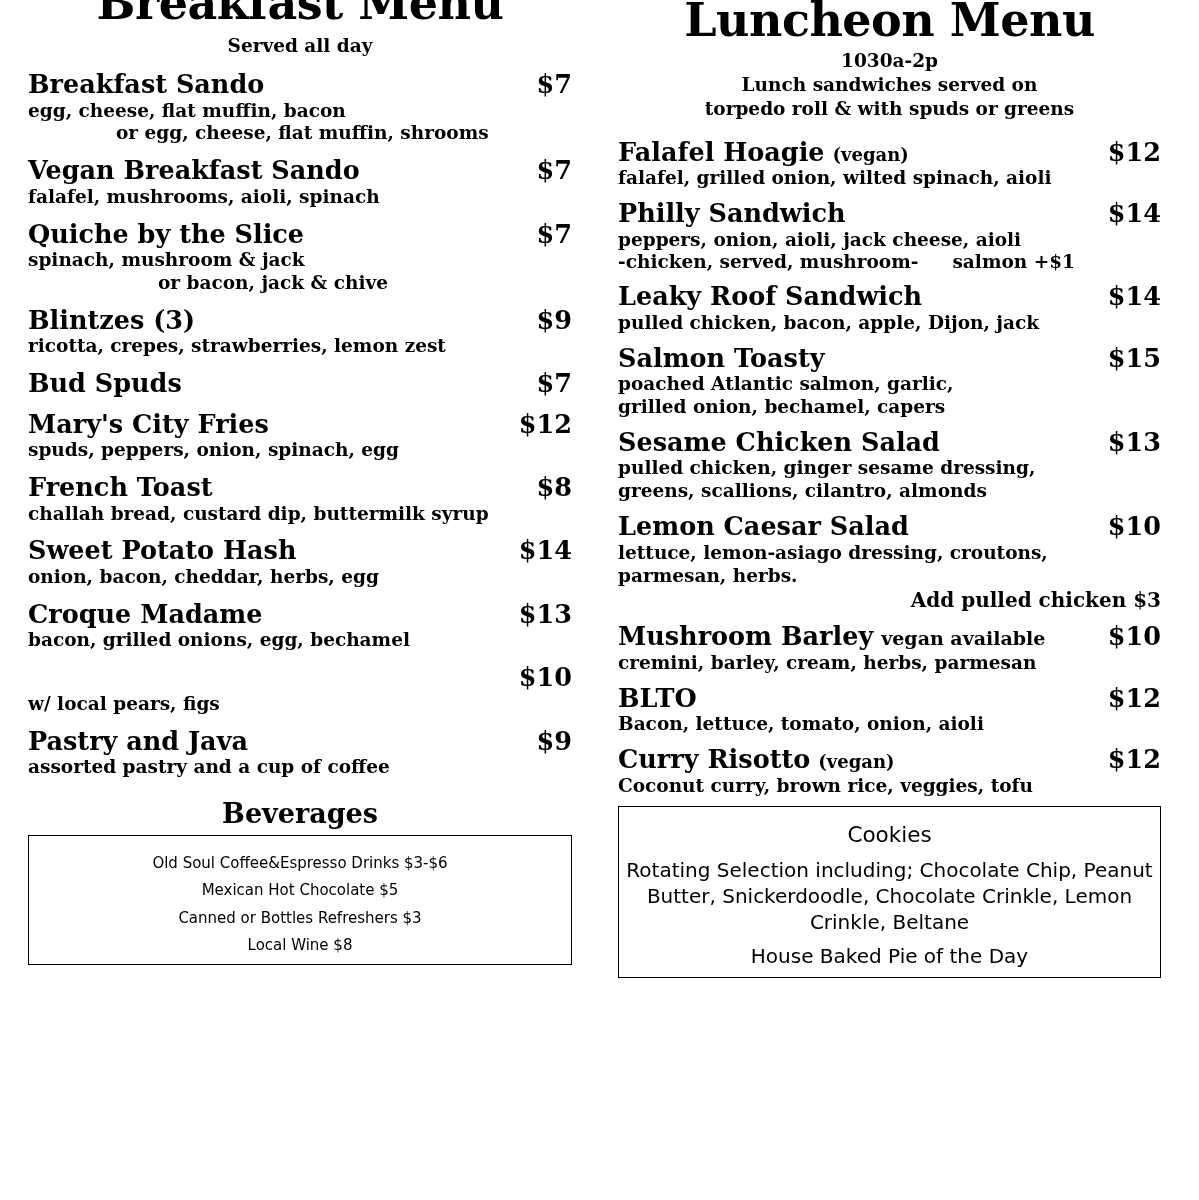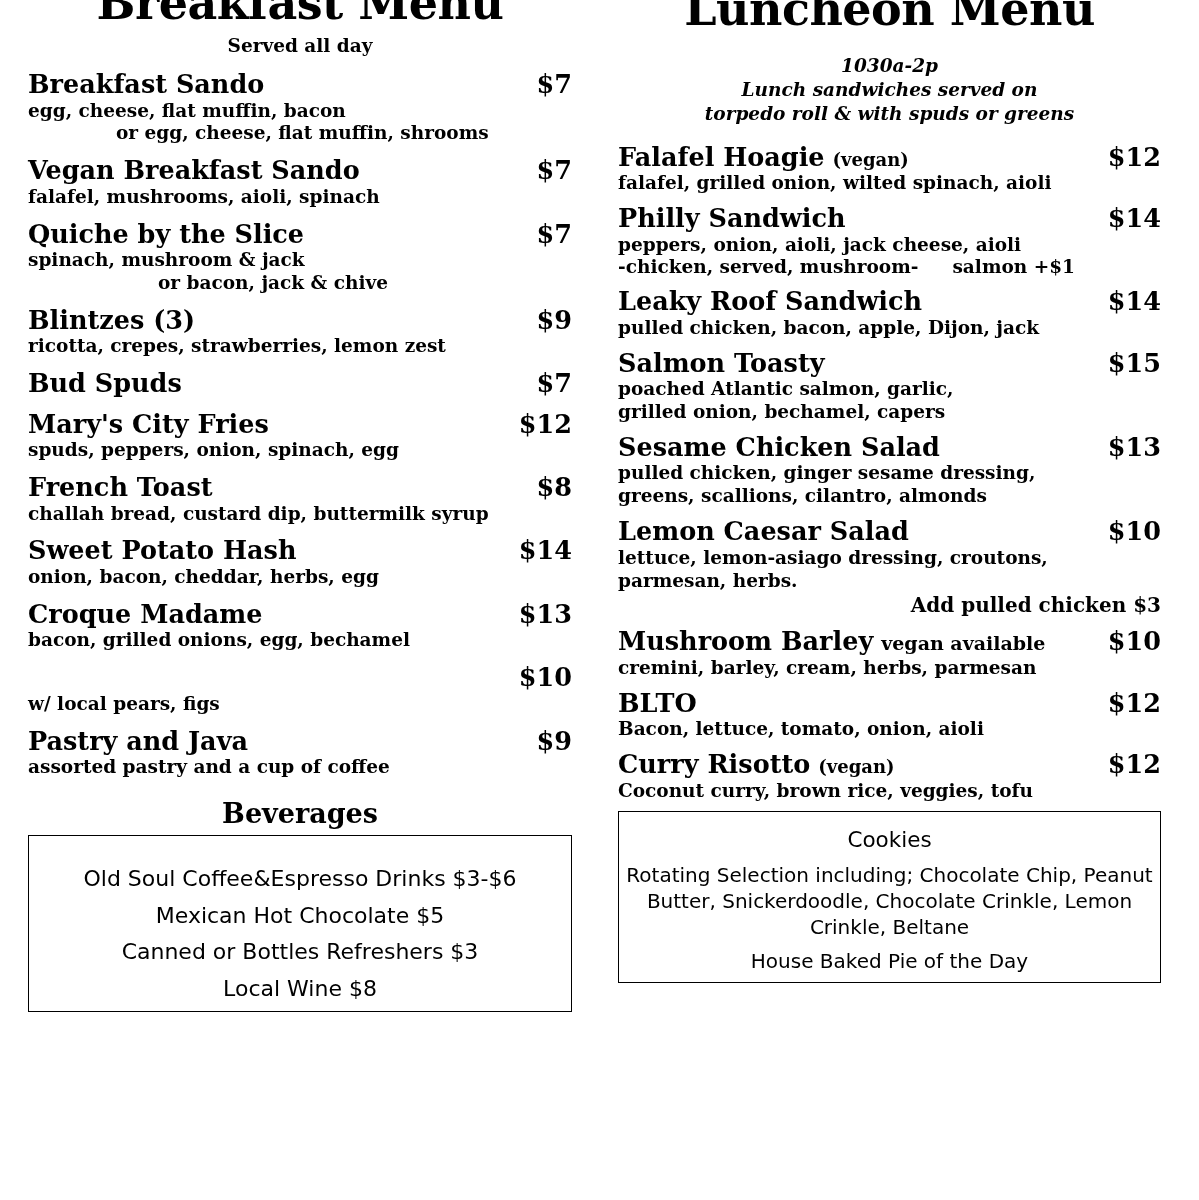--- a/index.html
+++ b/index.html
@@ -18,21 +18,21 @@
     width: 1199px;
     height: 1044px;
     display: flex;
     flex-direction: row;
   }
   .column {
     position: relative;
     height: 1200px;
   }
   .col-left { width: 600px; padding: 0 28px 0 28px; }
-  .col-right { width: 599px; padding: 6px 38px 0 18px; }
+  .col-right { width: 599px; padding: 17px 38px 0 18px; }
 
   .menu-title {
     text-align: center;
     font-family: "DejaVu Serif", serif;
     font-weight: bold;
     font-size: 46px;
     letter-spacing: -0.5px;
     line-height: 0.86;
     margin: 0;
     padding-top: 0;
@@ -42,21 +42,21 @@
   .col-right .menu-title { margin-top: -16px; }
 
   .subtitle {
     text-align: center;
     font-family: "DejaVu Serif", serif;
     font-weight: bold;
     font-size: 18.5px;
     line-height: 1.32;
     margin: 10px 0 0 0;
   }
-  .col-right .subtitle { margin-top: 24px; font-style: italic; }
+  .col-right .subtitle { margin-top: 8px; }
 
   .items { margin-top: 12px; }
   .col-right .items { margin-top: 16px; }
 
   .item { margin-bottom: 12px; }
   .col-right .item { margin-bottom: 10px; }
 
   .item-head {
     display: flex;
     align-items: baseline;
@@ -112,23 +112,23 @@
     text-align: center;
     font-weight: bold;
     font-size: 27px;
     margin-bottom: 6px;
   }
   .box {
     border: 1.5px solid #000;
     font-family: "DejaVu Sans", sans-serif;
     font-weight: normal;
     text-align: center;
-    padding: 21px 8px 8px 8px;
+    padding: 10px 8px 8px 8px;
     line-height: 1.30;
-    font-size: 22px;
+    font-size: 15px;
   }
   .box.treats-box {
     font-size: 20px;
     padding: 6px 6px 8px 6px;
     line-height: 1.30;
   }
   .box .line { white-space: nowrap; margin-top: 8px; }
   .box.treats-box .line { white-space: normal; }
   .treats-head { font-size: 21.5px; }
   .col-left .box-section { margin-top: 20px; }

